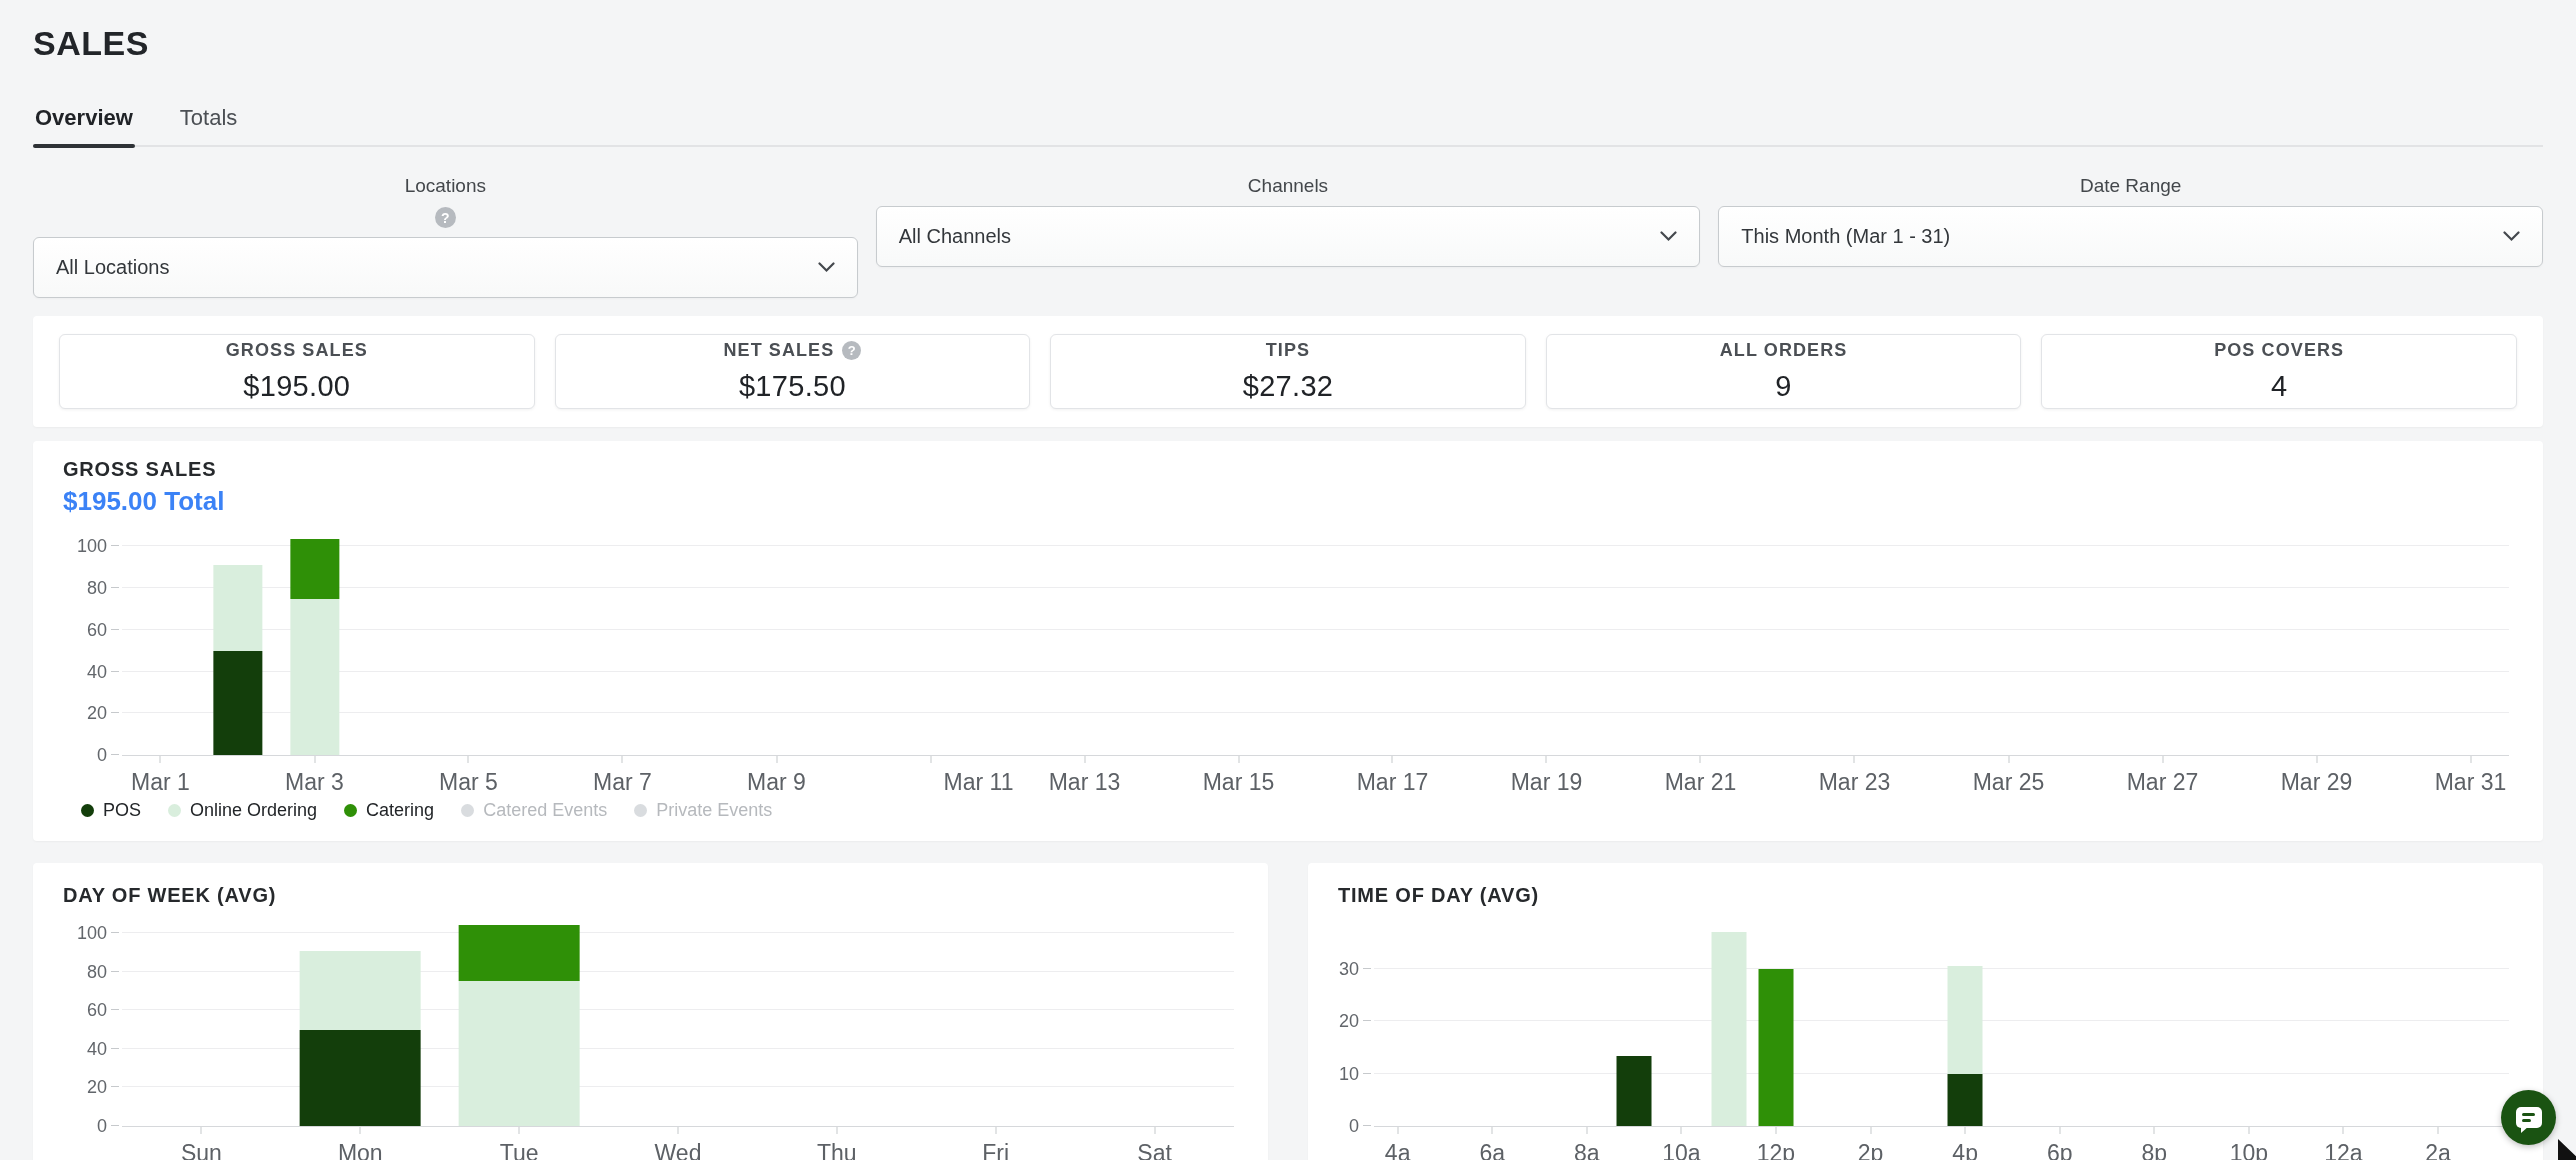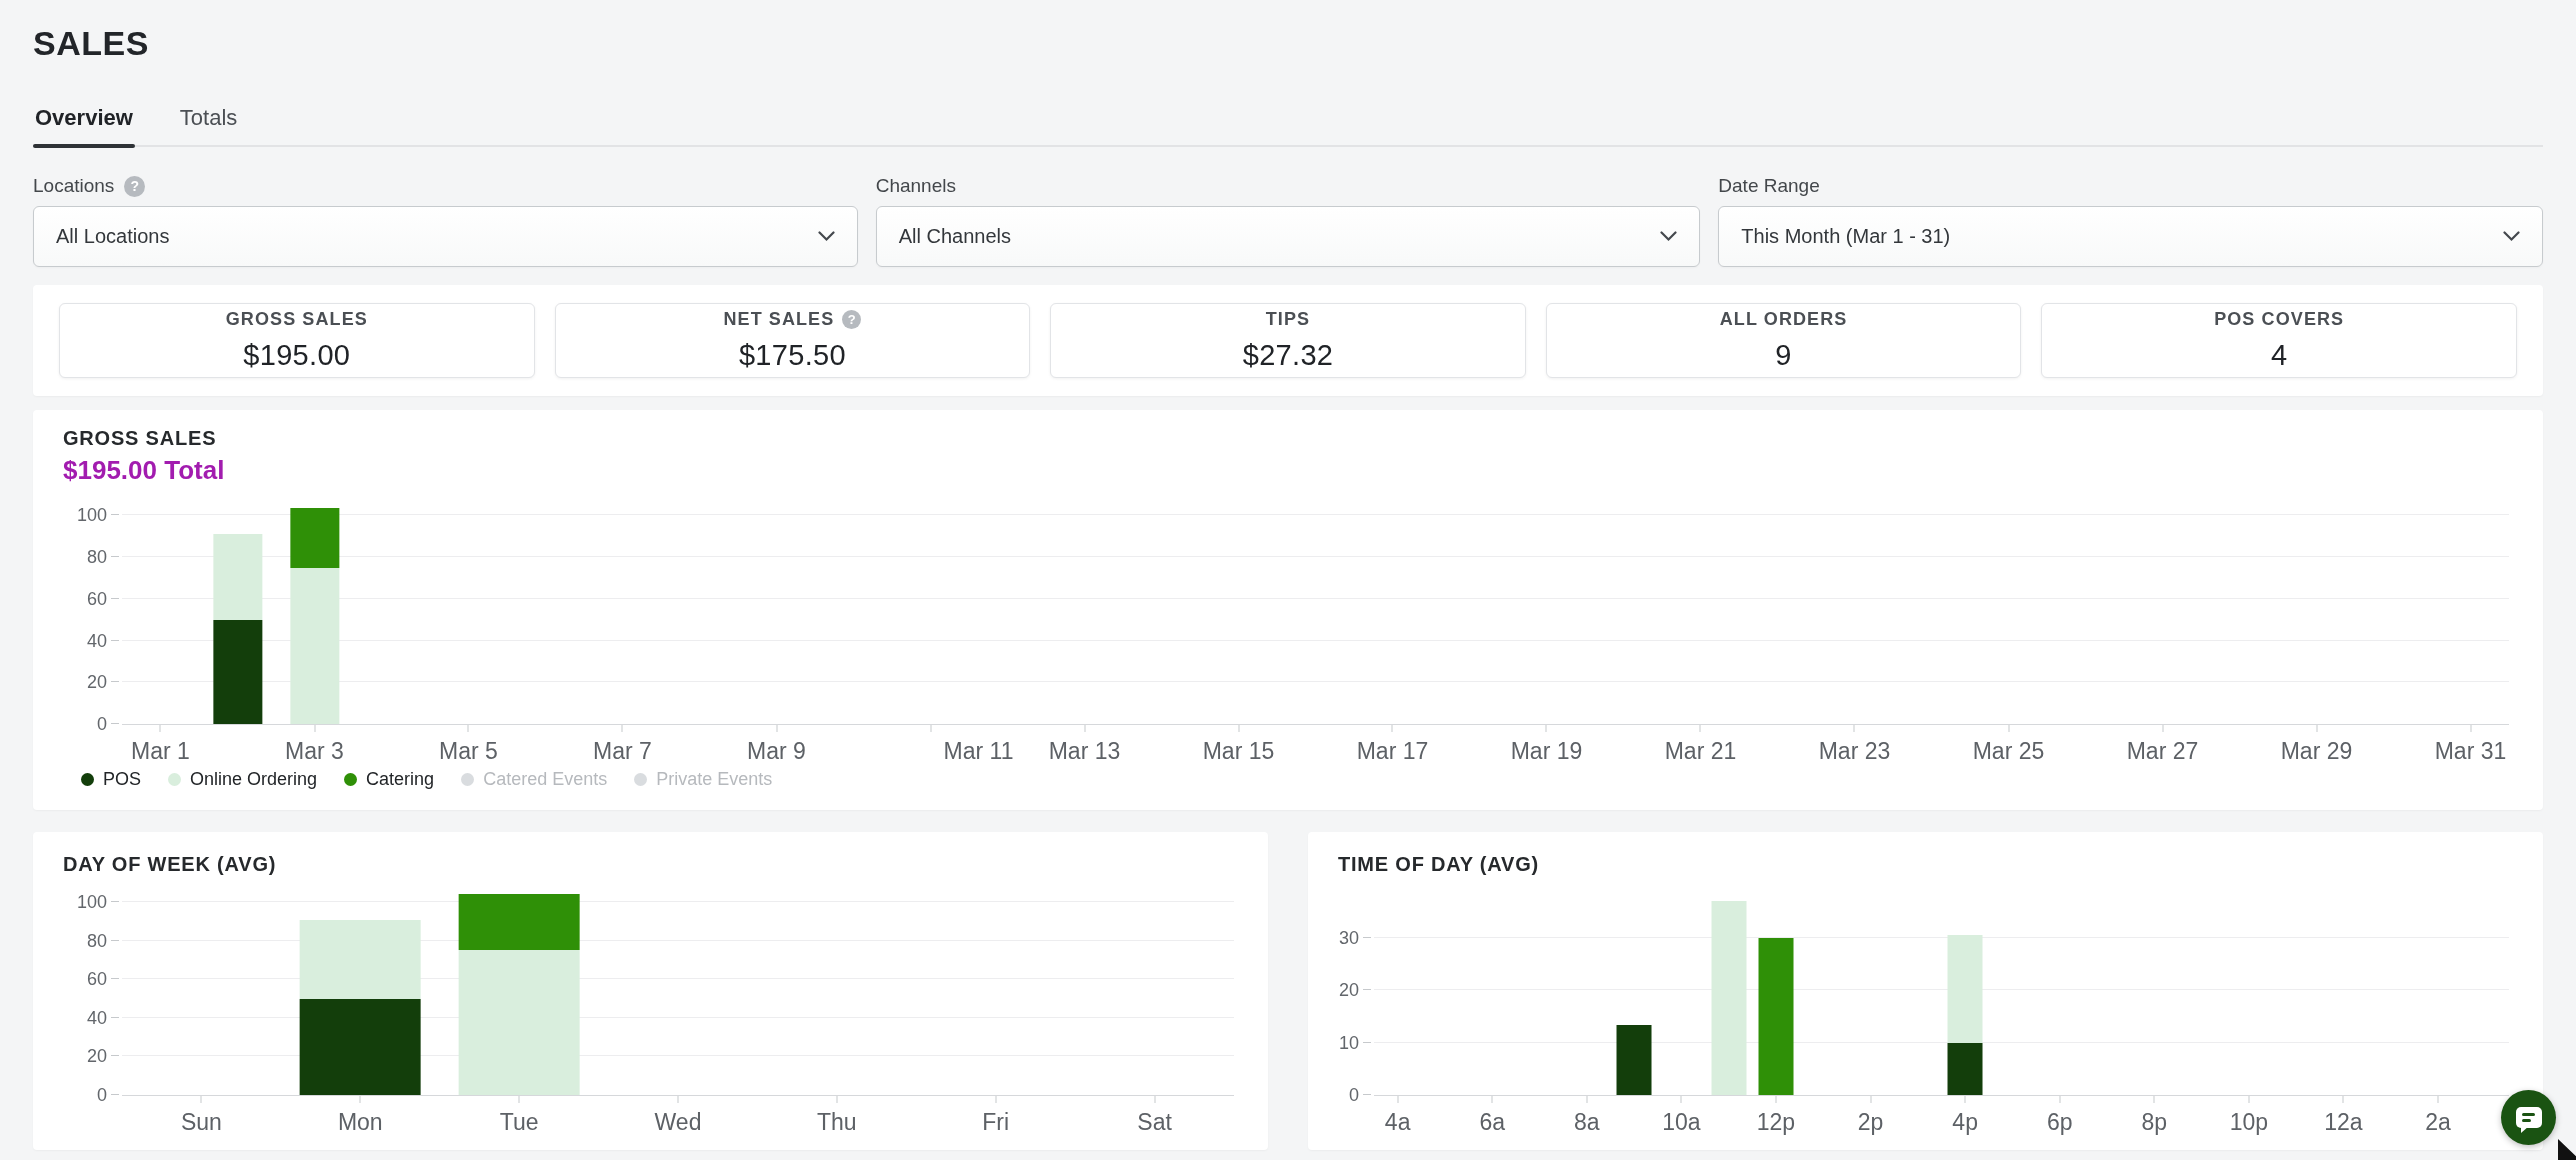--- a/index.html
+++ b/index.html
@@ -17,21 +17,21 @@
   .page-subtitle { margin-top:10px; font-size:20px; color:#3e4246; }
 
   
   .tabs { display:flex; gap:43px; margin-top:42px; border-bottom:2px solid #e2e3e5; }
   .tab { font-size:22px; color:#4b4f54; padding:0 2px 14px 2px; position:relative; cursor:pointer; }
   .tab.active { color:#202327; font-weight:700; }
   .tab.active::after { content:""; position:absolute; left:0; right:0; bottom:-3px; height:4px; background:#2e3236; border-radius:2px; }
 
   
   .filters { display:grid; grid-template-columns:1fr 1fr 1fr; gap:18px; margin-top:28px; }
-  .filter-label-row { display:flex; align-items:center; gap:10px; margin-bottom:9px; }
+  .filter-label-row { display:flex; align-items:center; gap:10px; margin-bottom:9px;flex-direction:column; }
   .filter-label { font-size:19px; color:#43474b; }
   .help { width:21px; height:21px; border-radius:50%; background:#b6babf; color:#ffffff;
           font-size:14px; font-weight:700; display:inline-flex; align-items:center; justify-content:center;
           line-height:1; cursor:pointer; flex:none; }
   .select { height:61px; background:linear-gradient(#ffffff,#f8f9f9); border:1px solid #c7cbce; border-radius:6px;
             display:flex; align-items:center; justify-content:space-between; padding:0 22px; font-size:20px;
             color:#33373b; cursor:pointer; box-shadow:0 1px 2px rgba(0,0,0,0.03); }
 
   
   .kpi-band { margin-top:18px; background:#ffffff; border-radius:4px; padding:18px 26px;
@@ -42,21 +42,21 @@
               align-items:center; justify-content:center; }
   .kpi-label-row { display:flex; align-items:center; gap:8px; }
   .kpi-label { font-size:18px; font-weight:600; letter-spacing:1.1px; color:#4b4f54; }
   .kpi-label-row .help { width:19px; height:19px; font-size:13px; }
   .kpi-value { margin-top:9px; font-size:29px; font-weight:400; color:#202327; letter-spacing:0.3px; }
 
   
   .card { background:#ffffff; border-radius:4px; box-shadow:0 1px 2px rgba(0,0,0,0.04); }
   .chart-card { padding:16px 30px 16px 30px; }
   .chart-title { font-size:20px; font-weight:700; letter-spacing:0.8px; color:#26292c; line-height:24px; }
-  .chart-sub { margin-top:4px; font-size:26px; font-weight:700; color:#a21caf; line-height:32px; }
+  .chart-sub { margin-top:4px; font-size:26px; font-weight:700; color:#3b82f6; line-height:32px; }
   .gross-card { margin-top:14px; }
   .bottom-row { display:grid; grid-template-columns:1fr 1fr; gap:40px; margin-top:22px; }
   .bottom-row .chart-card { padding-top:20px; }
 
   
   .plot { position:relative; border-bottom:1px solid #d6d8db; }
   .chart-0 .plot { height:229px; margin:10px 4px 0 59px; }
   .chart-1 .plot { height:208px; margin:12px 4px 0 59px; }
   .chart-2 .plot { height:208px; margin:12px 4px 0 36px; }
   .gridline { position:absolute; left:0; right:0; height:1px; background:#ededef; }

